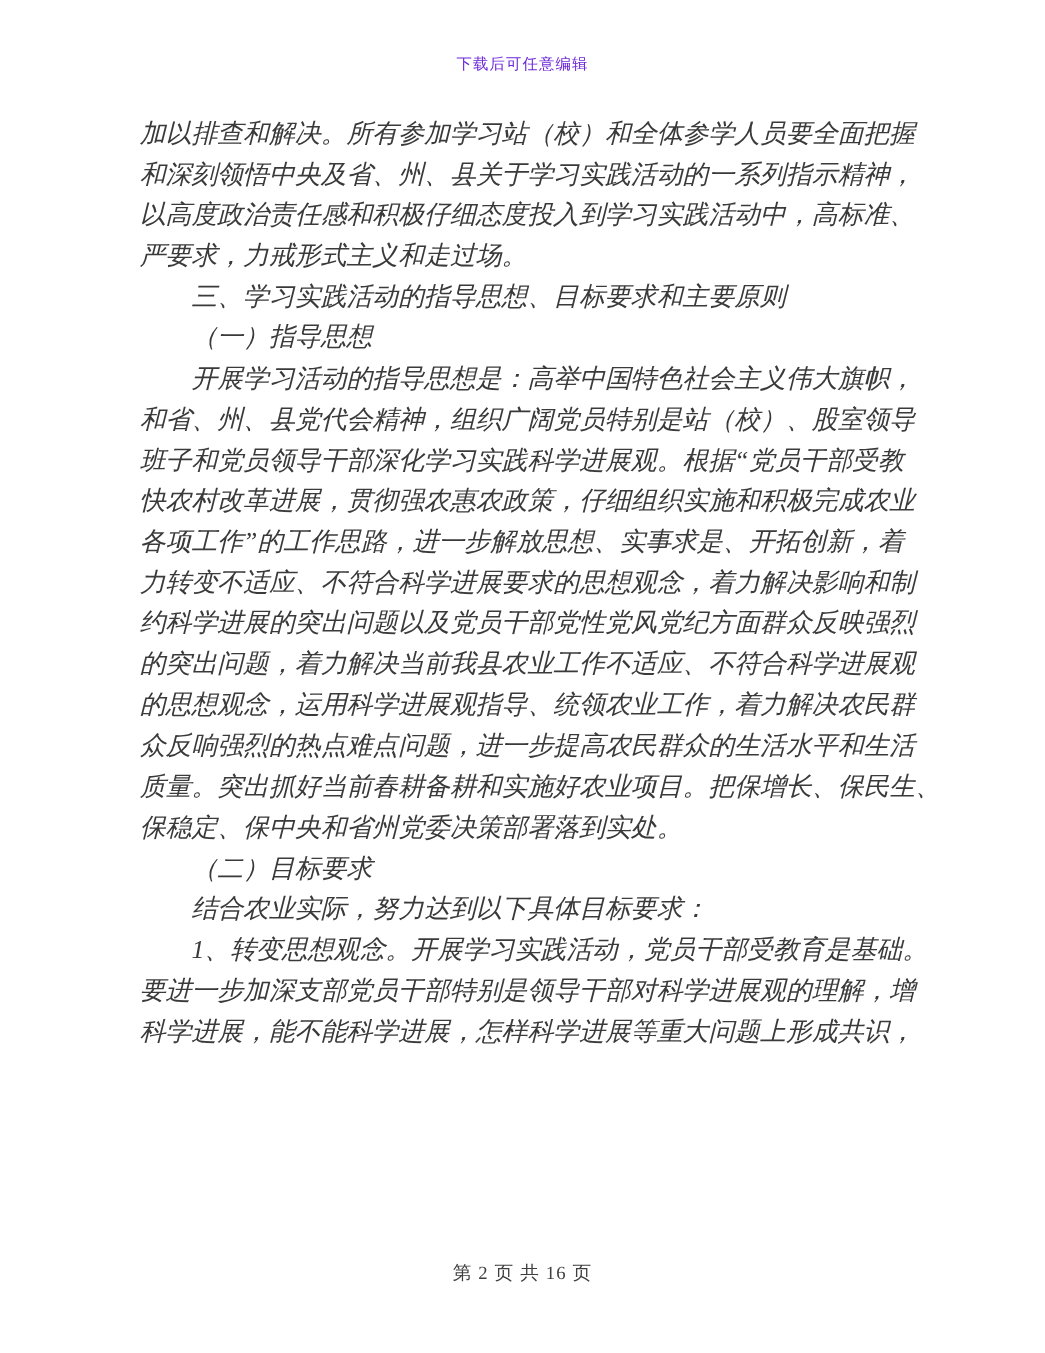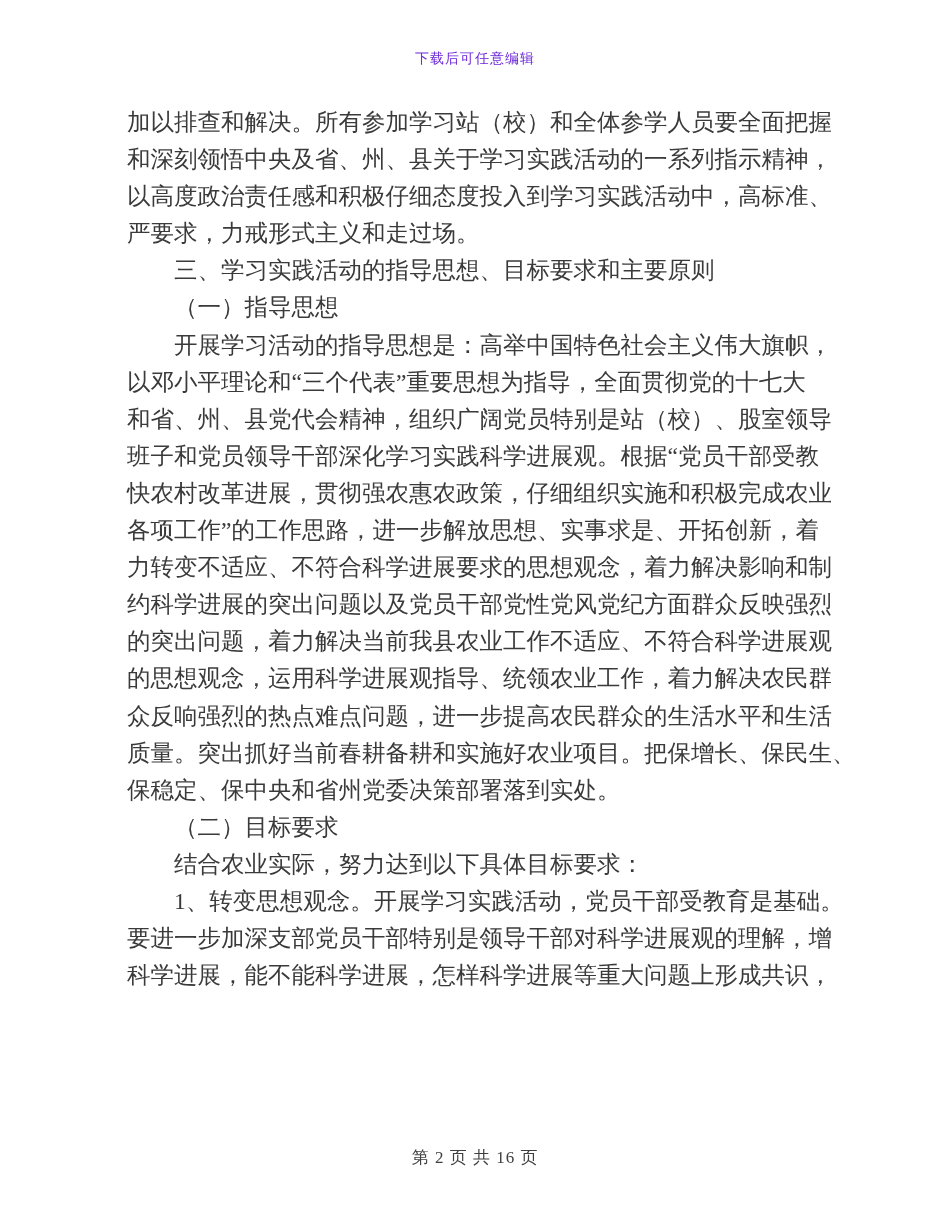--- a/index.html
+++ b/index.html
@@ -31,20 +31,21 @@
     left: 127px;
     width: 712px;
   }
   .text-line {
     height: 37.1px;
     line-height: 37.1px;
     font-size: 23.5px;
     white-space: nowrap;
     color: #3a3a3a;
     font-weight: 400;
+    font-style: italic;
   }
   .text-line.indent {
     padding-left: 47px;
   }
   .page-footer {
     position: absolute;
     top: 1146px;
     left: 0;
     width: 950px;
     text-align: center;
@@ -60,21 +61,20 @@
 
 <div class="doc-body">
 
 <div class="text-line">加以排查和解决。所有参加学习站（校）和全体参学人员要全面把握</div>
     <div class="text-line">和深刻领悟中央及省、州、县关于学习实践活动的一系列指示精神，</div>
     <div class="text-line">以高度政治责任感和积极仔细态度投入到学习实践活动中，高标准、</div>
     <div class="text-line">严要求，力戒形式主义和走过场。</div>
     <div class="text-line indent">三、学习实践活动的指导思想、目标要求和主要原则</div>
     <div class="text-line indent">（一）指导思想</div>
     <div class="text-line indent">开展学习活动的指导思想是：高举中国特色社会主义伟大旗帜，</div>
-    <div class="text-line">以邓小平理论和“三个代表”重要思想为指导，全面贯彻党的十七大</div>
     <div class="text-line">和省、州、县党代会精神，组织广阔党员特别是站（校）、股室领导</div>
     <div class="text-line">班子和党员领导干部深化学习实践科学进展观。根据“党员干部受教</div>
     <div class="text-line">快农村改革进展，贯彻强农惠农政策，仔细组织实施和积极完成农业</div>
     <div class="text-line">各项工作”的工作思路，进一步解放思想、实事求是、开拓创新，着</div>
     <div class="text-line">力转变不适应、不符合科学进展要求的思想观念，着力解决影响和制</div>
     <div class="text-line">约科学进展的突出问题以及党员干部党性党风党纪方面群众反映强烈</div>
     <div class="text-line">的突出问题，着力解决当前我县农业工作不适应、不符合科学进展观</div>
     <div class="text-line">的思想观念，运用科学进展观指导、统领农业工作，着力解决农民群</div>
     <div class="text-line">众反响强烈的热点难点问题，进一步提高农民群众的生活水平和生活</div>
     <div class="text-line">质量。突出抓好当前春耕备耕和实施好农业项目。把保增长、保民生、</div>

